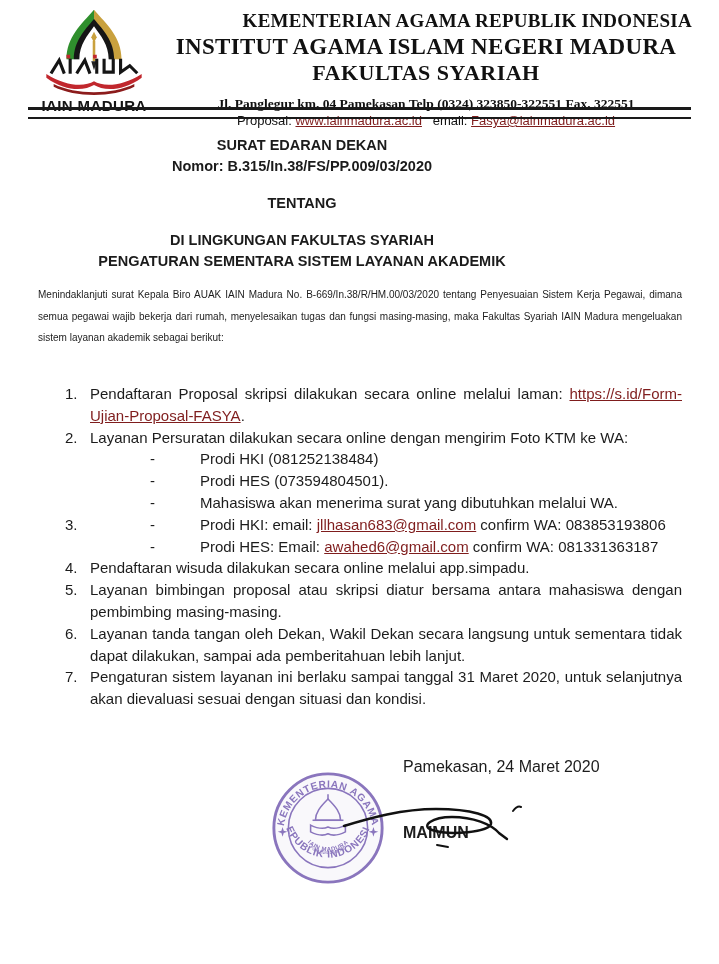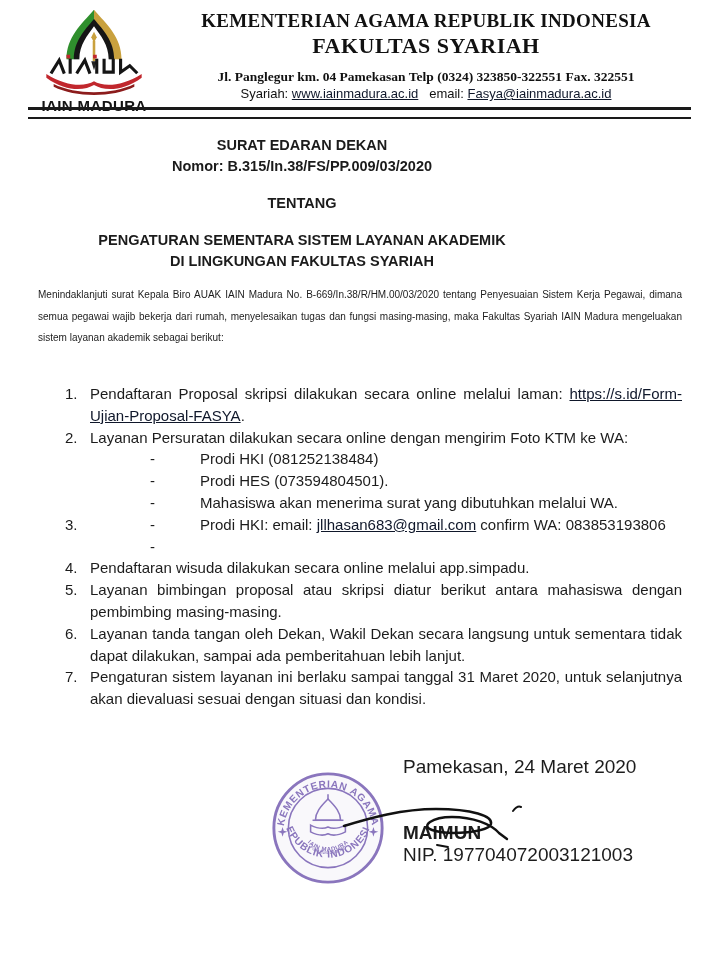--- a/index.html
+++ b/index.html
@@ -8,21 +8,21 @@
     font-family:"Liberation Sans", sans-serif; color:#1c1c1c;
   }
   .page { position:relative; width:719px; height:964px; background:#fff; }
 
   
   .header { position:absolute; left:28px; top:6px; width:664px; display:flex; }
   .logo-box { width:132px; flex:none; text-align:center; padding-top:2px; }
   .logo-svg { width:112px; height:88px; display:block; margin:0 auto; }
   .logo-label { font-weight:bold; font-size:15px; letter-spacing:.4px; color:#141414; margin-top:1px; }
   .head-text { flex:1; text-align:center; font-family:"Liberation Serif", serif; color:#111; padding-top:3px; }
-  .ht1 { font-size:19px; font-weight:bold; line-height:24px; letter-spacing:.3px; }
+  .ht1 { font-size:19px; font-weight:bold; line-height:24px; letter-spacing:.3px;text-align:right; }
   .ht2 { font-size:23px; font-weight:bold; line-height:27px; letter-spacing:.3px; }
   .ht3 { font-size:22px; font-weight:bold; line-height:25px; letter-spacing:.5px; }
   .ht-addr { font-size:13.5px; font-weight:bold; line-height:17px; margin-top:10px; }
   .ht-web { font-size:13px; line-height:17px; font-family:"Liberation Sans", sans-serif; }
   .rule { position:absolute; left:28px; top:107px; width:663px; height:7px;
           border-top:3px solid #1a1a1a; border-bottom:2px solid #1a1a1a; }
 
   
   .title { position:absolute; left:0; top:135px; width:604px; text-align:center;
            font-weight:bold; font-size:14.5px; color:#1b1b1b; }
@@ -32,24 +32,24 @@
   
   .opening { position:absolute; left:38px; top:284px; width:644px;
              text-align:justify; font-size:10px; line-height:21.6px; }
   .list { position:absolute; left:38px; top:383px; width:644px;
           font-size:15px; line-height:21.8px; }
   .item { display:flex; align-items:flex-start; }
   .item .num { flex:none; width:25px; margin-left:27px; }
   .item .txt { flex:1; text-align:justify; }
   .sub { display:flex; align-items:flex-start; text-align:left; }
   .sub .dash { flex:none; width:50px; margin-left:60px; }
-  .lnk { color:#0f172a; text-decoration:underline; cursor:pointer; }
-
-  
-  .closing { position:absolute; left:403px; top:756px; font-size:19px; line-height:22px; }
+  .lnk { color:#7f1d1d; text-decoration:underline; cursor:pointer; }
+
+  
+  .closing { position:absolute; left:403px; top:756px; font-size:16px; line-height:22px; }
   .closing .name { font-weight:bold; }
   .sig-gap { height:44px; }
   .stamp { position:absolute; left:270px; top:770px; width:116px; height:116px; opacity:.88; z-index:1; }
   .signature { position:absolute; left:340px; top:796px; width:210px; height:60px; z-index:2; }
 </style>
 </head>
 <body>
 
 <div class="page">
 
@@ -78,40 +78,41 @@
         <rect x="30" y="51" width="4" height="4" fill="#c1272d"></rect>
         <rect x="59" y="51" width="4" height="4" fill="#c1272d"></rect>
 
         <path d="M8 72 C30 86 50 86 60 80 C70 86 90 86 112 72 L112 76 C90 92 70 90 60 84 C50 90 30 92 8 76 Z" fill="#c1272d"></path>
         <path d="M16 83 C40 95 80 95 104 83 L104 86 C80 98 40 98 16 86 Z" fill="#8c1c1c"></path>
       </svg>
       <div class="logo-label">IAIN MADURA</div>
     </div>
     <div class="head-text">
       <div class="ht1">KEMENTERIAN AGAMA REPUBLIK INDONESIA</div>
+      <div class="ht2">INSTITUT AGAMA ISLAM NEGERI MADURA</div>
       <div class="ht3">FAKULTAS SYARIAH</div>
       <div class="ht-addr">Jl. Panglegur km. 04 Pamekasan Telp  (0324) 323850-322551  Fax. 322551</div>
       <div class="ht-web">
-        <span>Syariah:</span>
+        <span>Proposal:</span>
         <a class="lnk">www.iainmadura.ac.id</a>&nbsp;&nbsp;
         <span>email:</span>
         <a class="lnk">Fasya@iainmadura.ac.id</a>
       </div>
     </div>
   </div>
   <div class="rule"></div>
 
   <div class="title">
     <div class="tl">SURAT EDARAN DEKAN</div>
     <div class="tl">Nomor: B.315/In.38/FS/PP.009/03/2020</div>
     <div class="t-gap"></div>
     <div class="tl">TENTANG</div>
     <div class="t-gap"></div>
+    <div class="tl">DI LINGKUNGAN FAKULTAS SYARIAH</div>
     <div class="tl">PENGATURAN SEMENTARA SISTEM LAYANAN AKADEMIK</div>
-    <div class="tl">DI LINGKUNGAN FAKULTAS SYARIAH</div>
   </div>
 
   <div class="opening">Menindaklanjuti surat Kepala Biro AUAK IAIN Madura No. B-669/In.38/R/HM.00/03/2020 tentang Penyesuaian Sistem Kerja Pegawai, dimana semua pegawai wajib bekerja dari rumah, menyelesaikan tugas dan fungsi masing-masing, maka Fakultas Syariah IAIN Madura mengeluakan sistem layanan akademik sebagai berikut:</div>
 
   <div class="list">
 
     <div class="item">
       <span class="num">1.</span>
       <span class="txt"><span>Pendaftaran Proposal skripsi dilakukan secara online melalui laman: </span><a class="lnk">https://s.id/Form-Ujian-Proposal-FASYA</a><span>.</span></span>
     </div>
@@ -137,32 +138,33 @@
 
     <div class="item">
       <span class="num">3.</span>
       <span class="txt">
         <span class="sub">
           <span class="dash">-</span>
           <span><span>Prodi HKI: email: </span><a class="lnk">jllhasan683@gmail.com</a><span> confirm WA: 083853193806</span></span>
         </span>
         <span class="sub">
           <span class="dash">-</span>
+          <span><span>Prodi HES: Email: </span><a class="lnk">awahed6@gmail.com</a><span> confirm WA: 081331363187</span></span>
         </span>
       </span>
     </div>
 
     <div class="item">
       <span class="num">4.</span>
       <span class="txt">Pendaftaran wisuda dilakukan secara online melalui app.simpadu.</span>
     </div>
 
     <div class="item">
       <span class="num">5.</span>
-      <span class="txt">Layanan bimbingan proposal atau skripsi diatur berikut antara mahasiswa dengan pembimbing masing-masing.</span>
+      <span class="txt">Layanan bimbingan proposal atau skripsi diatur bersama antara mahasiswa dengan pembimbing masing-masing.</span>
     </div>
 
     <div class="item">
       <span class="num">6.</span>
       <span class="txt">Layanan tanda tangan oleh Dekan, Wakil Dekan secara langsung untuk sementara tidak dapat dilakukan, sampai ada pemberitahuan lebih lanjut.</span>
     </div>
 
     <div class="item">
       <span class="num">7.</span>
       <span class="txt">Pengaturan sistem layanan ini berlaku sampai tanggal 31 Maret 2020, untuk selanjutnya akan dievaluasi sesuai dengan situasi dan kondisi.</span>
@@ -206,16 +208,15 @@
       <path stroke-width="2.4" d="M4 30 C30 22 62 13 96 13 C132 13 153 20 151 28 C149 36 110 40 92 34 C80 30 92 21 112 21 C133 21 151 28 159 37 L167 43"></path>
       <path stroke-width="2" d="M173 15 C176 11 179 10 181 11"></path>
       <path stroke-width="2" d="M97 49 L108 51"></path>
     </g>
   </svg>
 
   <div class="closing">
     <div>Pamekasan, 24 Maret 2020</div>
     <div class="sig-gap"></div>
     <div class="name">MAIMUN</div>
-    <div>NIP. 197704072003121003</div>
   </div>
 
 </div>
 
 </body></html>

